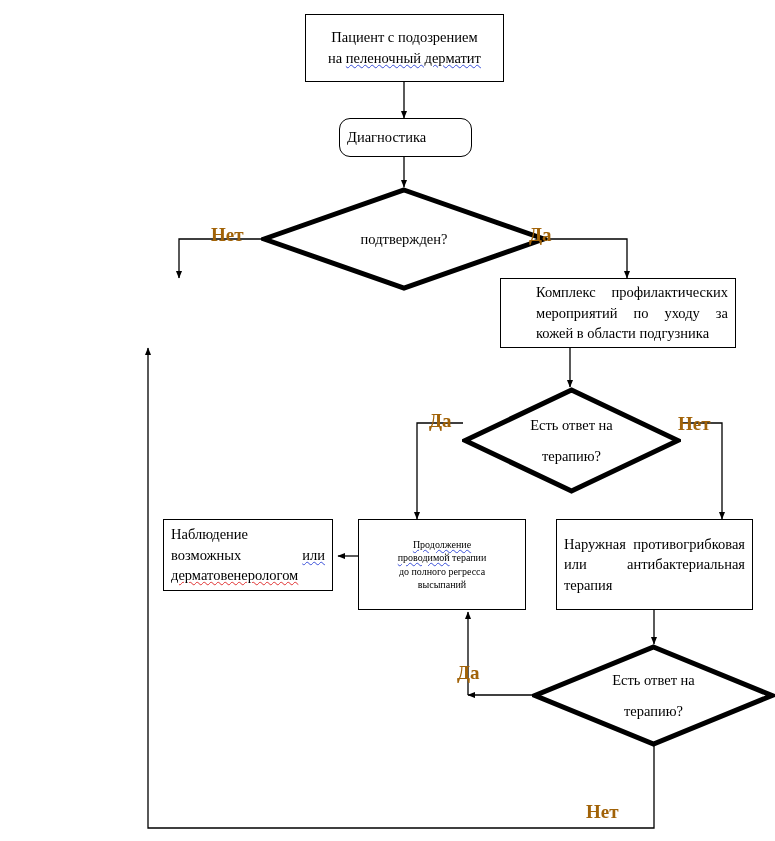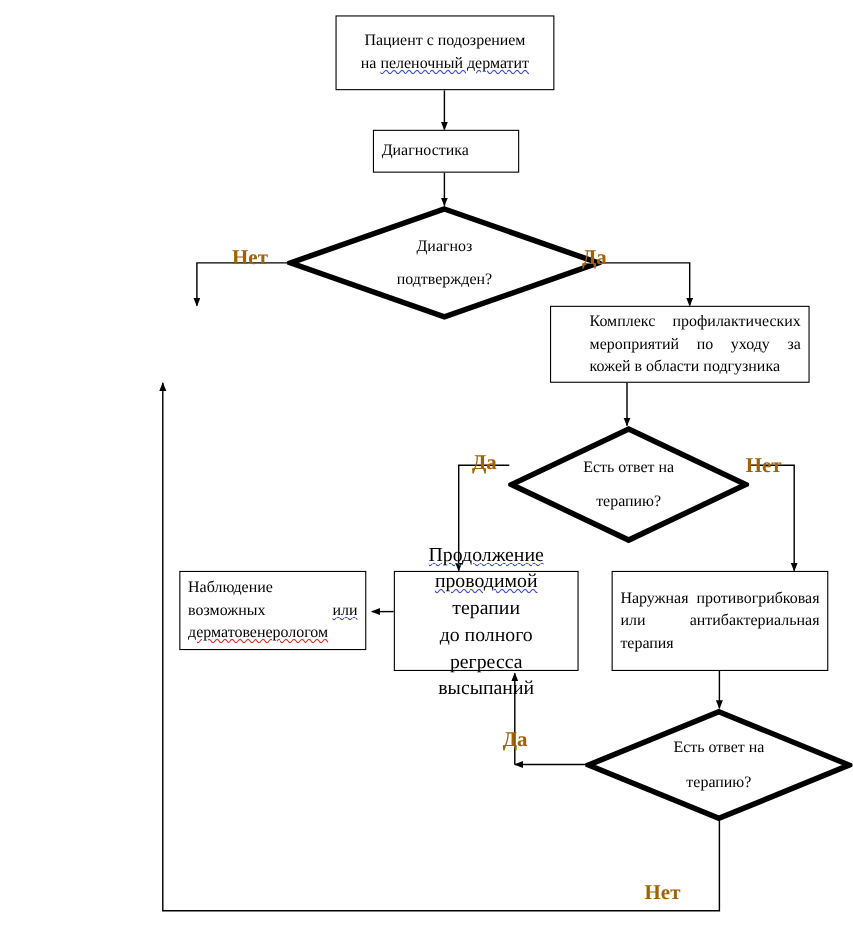--- a/index.html
+++ b/index.html
@@ -131,30 +131,29 @@
     </g>
   </svg>
 
   <div class="node proc ctr" style="left:305px; top:14px; width:199px; height:68px;">
     <div class="txt">
       <div class="nowrapline">Пациент с подозрением</div>
       <div class="nowrapline"><span>на </span><span class="sq-blue">пеленочный  дерматит</span></div>
     </div>
   </div>
 
-  <div class="node proc lft" style="left:339px; top:118px; width:133px; height:39px;">
+  <div class="node proc lft" style="left:339px; top:118px; width:133px; height:39px;border-radius:11px;">
     <div class="txt">Диагностика</div>
   </div>
 
   <div class="diamond" style="left:261px; top:187px; width:286px; height:104px;">
     <svg class="shape" viewBox="0 0 286 104" preserveAspectRatio="none">
       <polygon points="143,3 283,52 143,101 3,52" fill="#ffffff" stroke="#000000" stroke-width="5"></polygon>
     </svg>
     <div class="dtxt">
-      <div>Диагноз</div>
       <div>подтвержден?</div>
     </div>
   </div>
 
 
   <div class="node proc just" style="left:500px; top:278px; width:236px; height:70px;padding-left:28px;">
     <div class="txt">Комплекс профилактических мероприятий по уходу за кожей в области подгузника</div>
   </div>
 
   <div class="diamond" style="left:462px; top:387px; width:219px; height:107px;">
@@ -172,21 +171,21 @@
       <div>Наблюдение</div>
       <div style="display:flex; justify-content:space-between;">
         <span>возможных </span>
         <span class="sq-blue">или</span>
       </div>
       <div><span class="sq-red">дерматовенерологом</span></div>
     </div>
   </div>
 
   <div class="node proc ctr" style="left:358px; top:519px; width:168px; height:91px;">
-    <div class="txt" style="font-size:18px; line-height:1.35;">
+    <div class="txt" style="font-size:10px; line-height:1.35;">
       <div><span class="sq-blue">Продолжение </span></div>
       <div><span class="sq-blue">проводимой</span><span> терапии</span></div>
       <div>до полного регресса</div>
       <div>высыпаний</div>
     </div>
   </div>
 
   <div class="node proc just" style="left:556px; top:519px; width:197px; height:91px;">
     <div class="txt">Наружная противогрибковая или антибактериальная терапия</div>
   </div>

